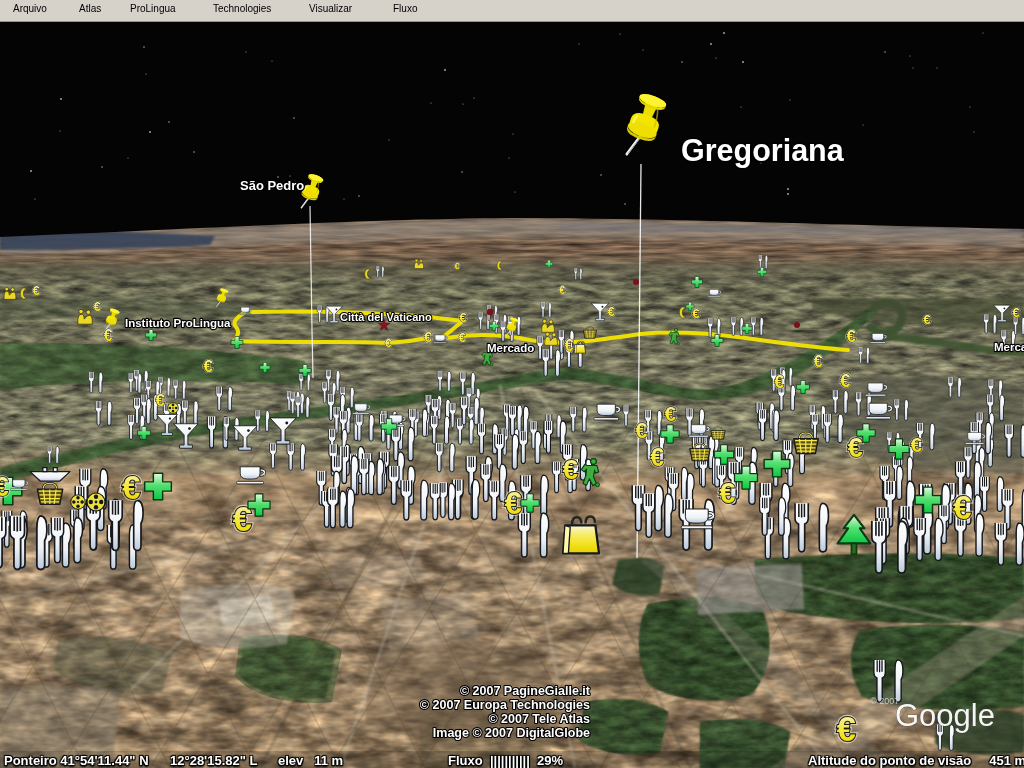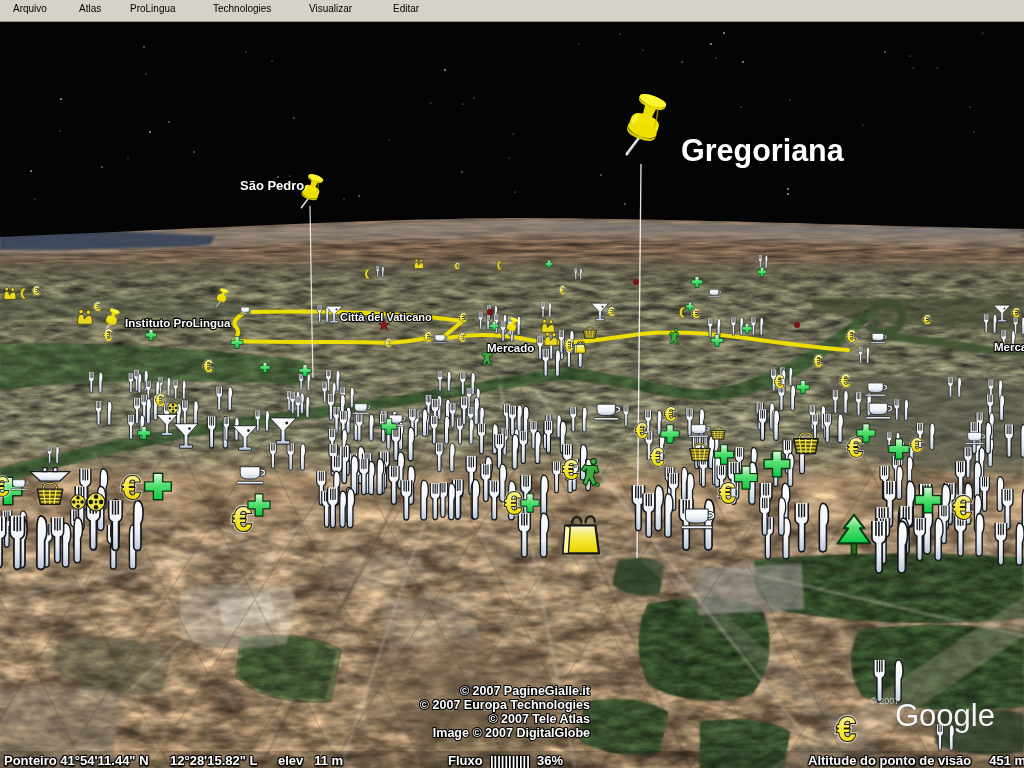--- a/index.html
+++ b/index.html
@@ -5,21 +5,21 @@
 #menu{position:absolute;top:0;left:0;width:1024px;height:22px;background:#d6d2ca;border-bottom:1px solid #9a968e;color:#000;font-size:10px;}
 #menu span{position:absolute;top:3px;}
 .sb{position:absolute;color:#fff;font-size:13px;font-weight:bold;text-shadow:1px 1px 1px #000,-1px -1px 1px #000,1px -1px 1px #000,-1px 1px 1px #000,0 2px 2px #000;white-space:pre;}
 </style></head><body>
 <div id="menu">
 <span style="left:13px">Arquivo</span>
 <span style="left:79px">Atlas</span>
 <span style="left:130px">ProLingua</span>
 <span style="left:213px">Technologies</span>
 <span style="left:309px">Visualizar</span>
-<span style="left:393px">Editar</span>
+<span style="left:393px">Fluxo</span>
 </div>
 <svg width="1024" height="746" viewBox="0 22 1024 746" style="position:absolute;top:22px;left:0">
 <defs>
 <linearGradient id="terr" x1="0" y1="215" x2="0" y2="768" gradientUnits="userSpaceOnUse">
         <stop offset="0" stop-color="#8e8476"></stop>
         <stop offset="0.08" stop-color="#7b7263"></stop>
         <stop offset="0.2" stop-color="#877d69"></stop>
         <stop offset="0.33" stop-color="#97886e"></stop>
         <stop offset="0.52" stop-color="#a28a6c"></stop>
         <stop offset="0.75" stop-color="#a68c6b"></stop>
@@ -659,13 +659,13 @@
 <text x="590" y="709" font-size="12.5" font-weight="bold" text-anchor="end" font-family="Liberation Sans,sans-serif" fill="#ffffff" stroke="#000000" stroke-width="2.2" paint-order="stroke" stroke-linejoin="round">© 2007 Europa Technologies</text>
 <text x="590" y="723" font-size="12.5" font-weight="bold" text-anchor="end" font-family="Liberation Sans,sans-serif" fill="#ffffff" stroke="#000000" stroke-width="2.2" paint-order="stroke" stroke-linejoin="round">© 2007 Tele Atlas</text>
 <text x="590" y="737" font-size="12.5" font-weight="bold" text-anchor="end" font-family="Liberation Sans,sans-serif" fill="#ffffff" stroke="#000000" stroke-width="2.2" paint-order="stroke" stroke-linejoin="round">Image © 2007 DigitalGlobe</text>
 <text x="895" y="726" font-size="31" font-family="Liberation Serif,serif" fill="#ffffff" opacity="0.95" stroke="#444444" stroke-width="0.6" paint-order="stroke">Google</text>
 <text x="870" y="704" font-size="9" font-family="Liberation Sans,sans-serif" fill="#ddd" opacity="0.8">© 2007</text>
 <rect x="0" y="751" width="1024" height="17" fill="#000000" opacity="0.18"></rect>
 </svg>
 <div class="sb" style="left:4px;top:753px">Ponteiro 41°54'11.44" N</div>
 <div class="sb" style="left:170px;top:753px">12°28'15.82" L</div>
 <div class="sb" style="left:278px;top:753px">elev   11 m</div>
-<div class="sb" style="left:448px;top:753px">Fluxo  |||||||||||  36%</div>
+<div class="sb" style="left:448px;top:753px">Fluxo  |||||||||||  29%</div>
 <div class="sb" style="left:808px;top:753px">Altitude do ponto de visão     451 m</div>
 </body></html>

